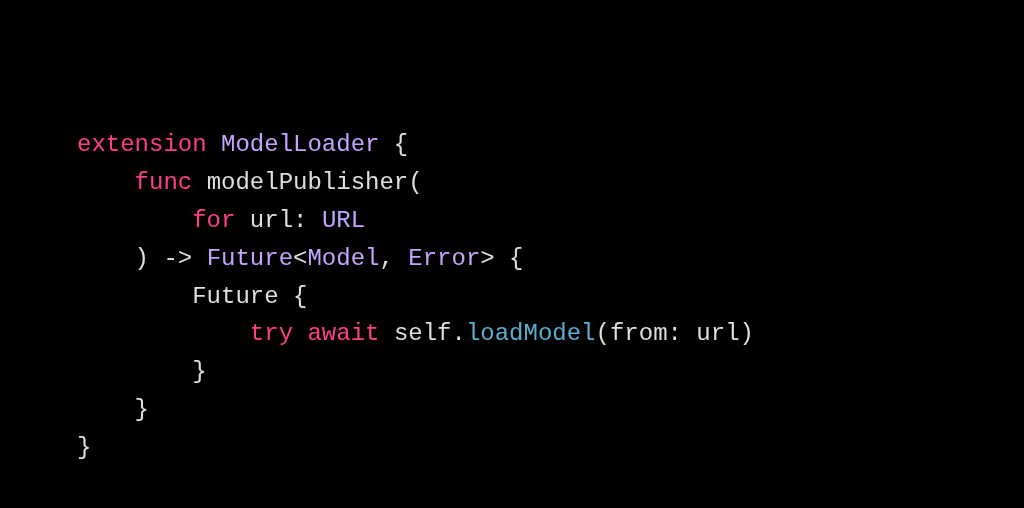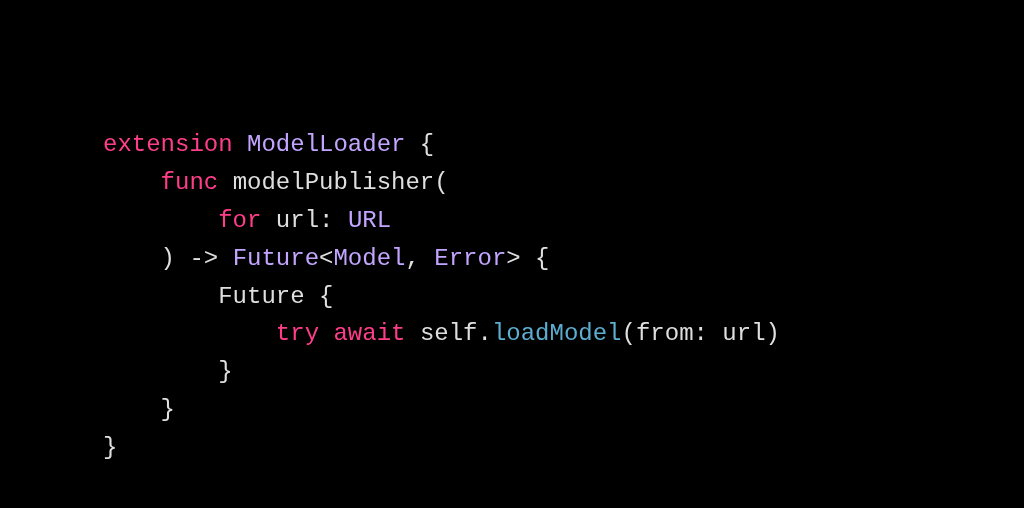--- a/index.html
+++ b/index.html
@@ -3,21 +3,21 @@
   <meta charset="utf-8">
   <style>
     * { margin: 0; padding: 0; box-sizing: border-box; }
     html, body {
       width: 1024px;
       height: 508px;
       background: #000000;
       overflow: hidden;
     }
     .code-container {
-      padding: 88px 0 0 103px;
+      padding: 88px 0 0 77px;
       font-family: ui-monospace, "SF Mono", SFMono-Regular, Menlo, Monaco, Consolas, "Liberation Mono", "Courier New", monospace;
       font-size: 24px;
       line-height: 1.58;
       white-space: pre;
     }
     .tok-keyword   { color: #ff3e8a; } 
     .tok-typedecl  { color: #c3a5ff; } 
     .tok-funcdecl  { color: #dfdfe0; } 
     .tok-type      { color: #c3a5ff; } 
     .tok-param     { color: #dfdfe0; } 

